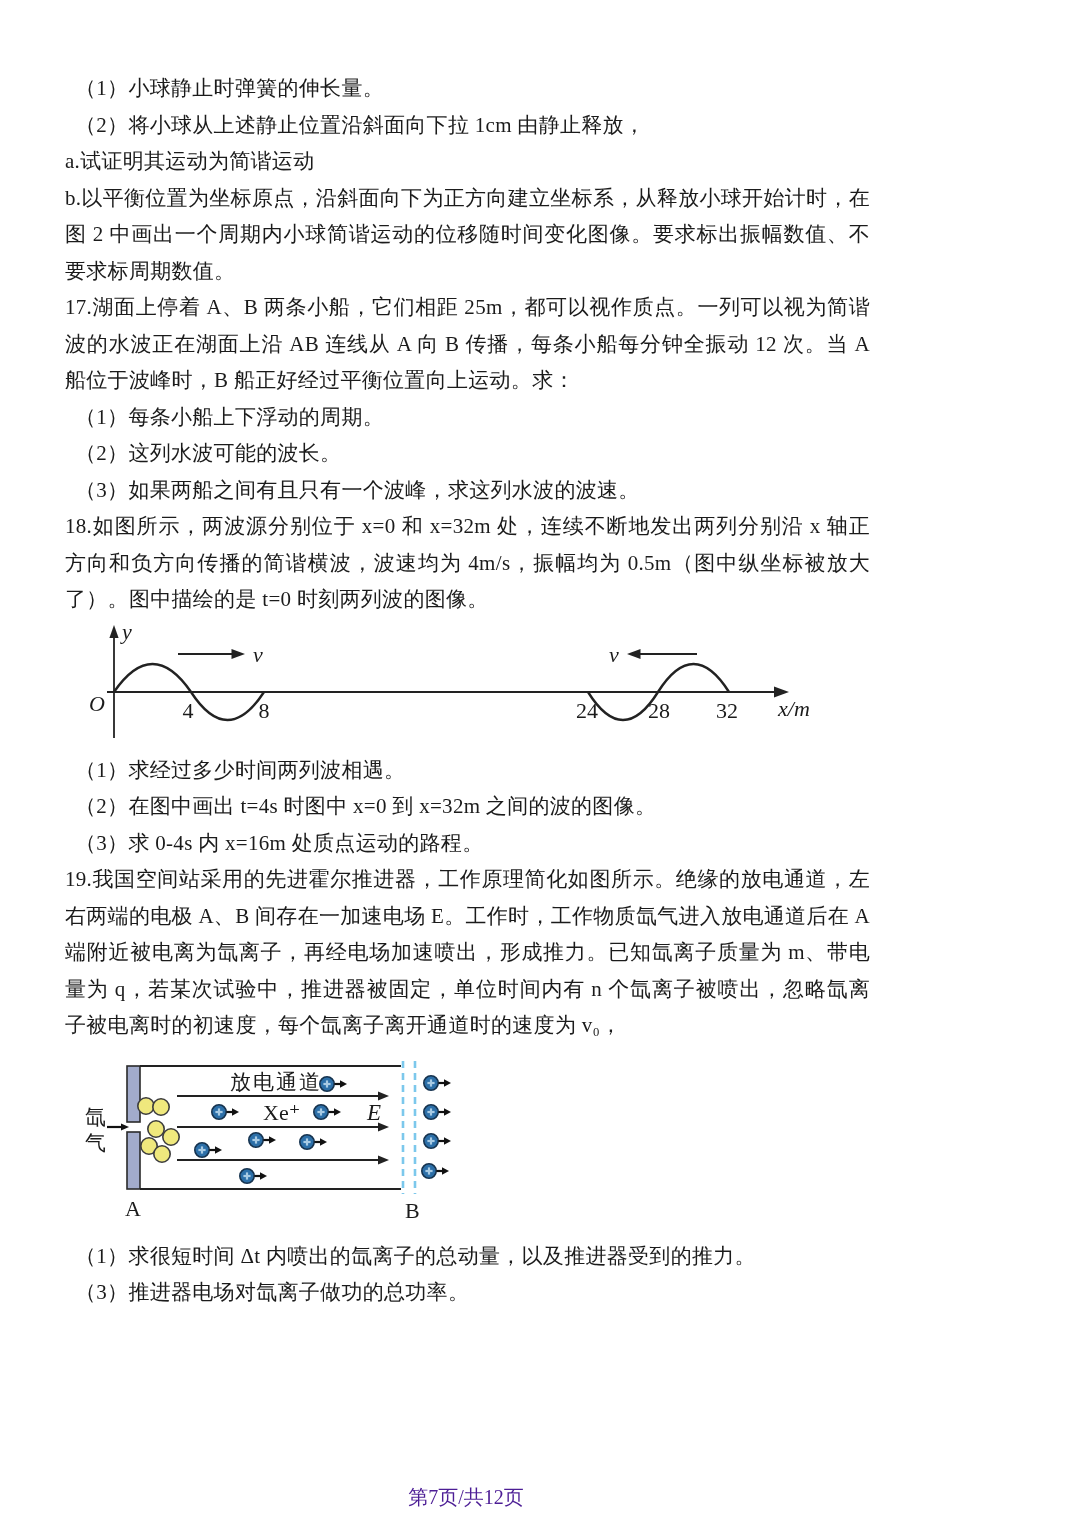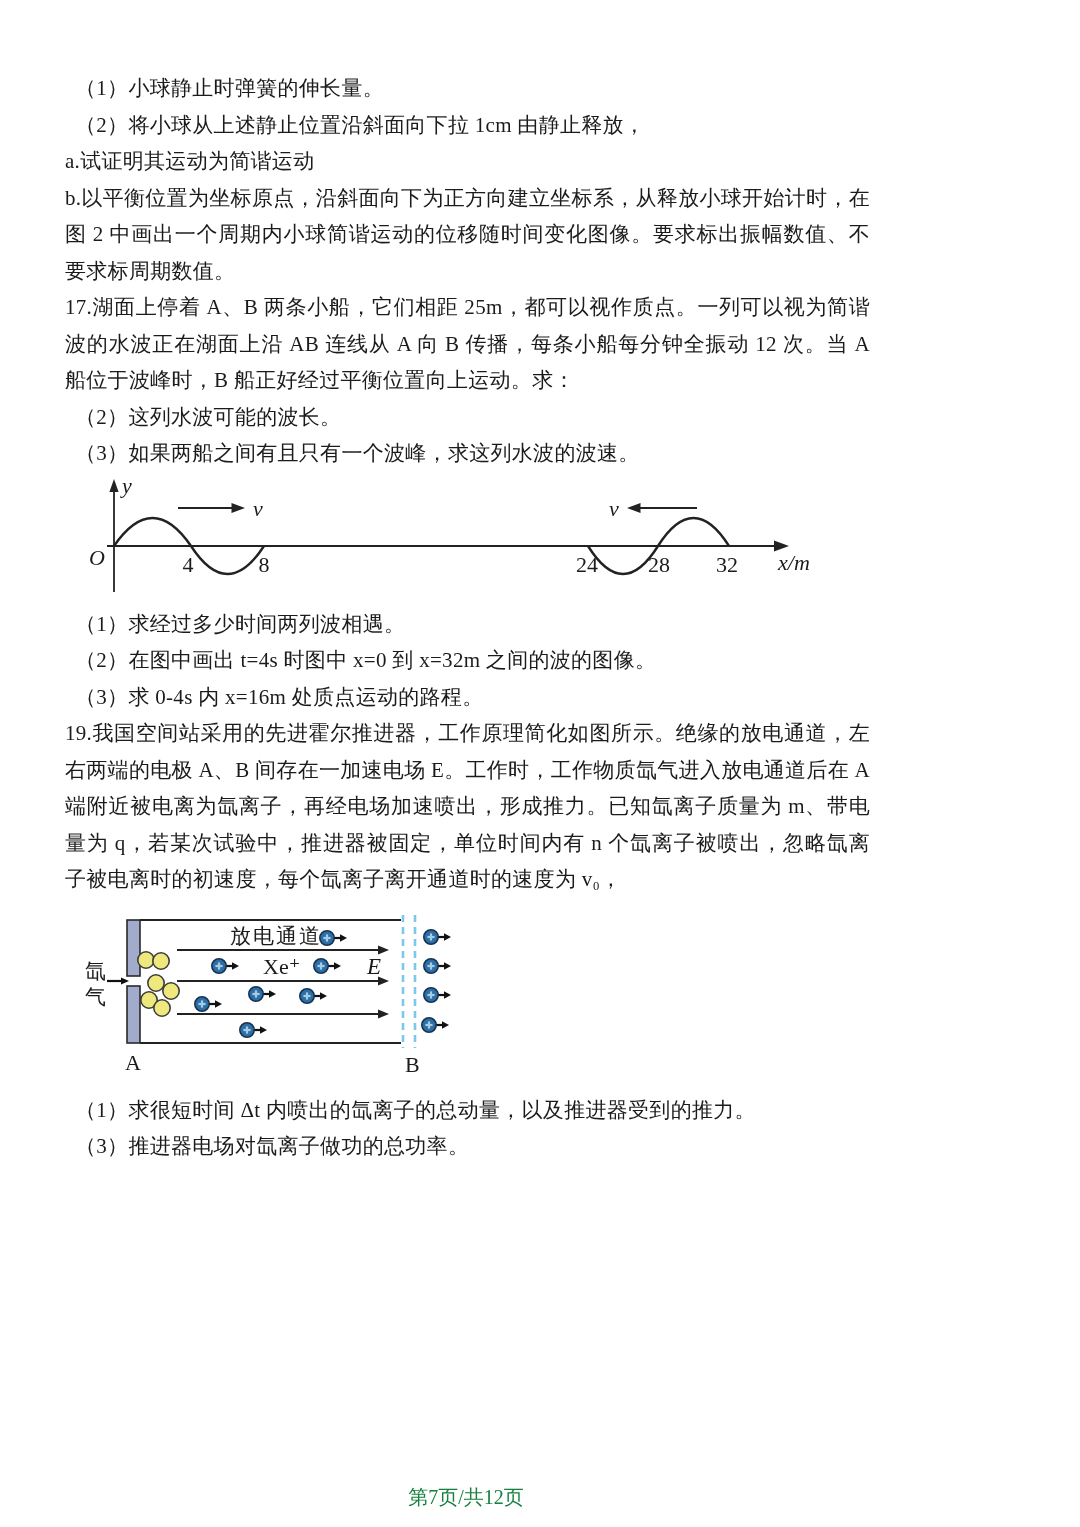--- a/index.html
+++ b/index.html
@@ -21,38 +21,40 @@
     letter-spacing:0.3px;
   }
   p.item{padding-left:10px;}
   .fig{position:relative;}
   .fig-wave{margin:4px 0 2px 16px;}
   .fig-thruster{margin:12px 0 8px 14px;}
   svg text{font-family:"Liberation Serif","DejaVu Serif",serif;fill:#1b1b1b;}
   .it{font-style:italic;}
   .footer{
     position:absolute;left:0;right:0;top:1484px;
-    text-align:center;font-size:20px;color:#15803d;
+    text-align:center;font-size:20px;color:#4c1d95;
   }
 </style>
 </head>
 <body>
 
 <div class="page">
   <div class="content">
 
     <p class="line item">（1）小球静止时弹簧的伸长量。</p>
     <p class="line item">（2）将小球从上述静止位置沿斜面向下拉 1cm 由静止释放，</p>
     <p class="line">a.试证明其运动为简谐运动</p>
     <p class="line">b.以平衡位置为坐标原点，沿斜面向下为正方向建立坐标系，从释放小球开始计时，在图 2 中画出一个周期内小球简谐运动的位移随时间变化图像。要求标出振幅数值、不要求标周期数值。</p>
 
     <p class="line">17.湖面上停着 A、B 两条小船，它们相距 25m，都可以视作质点。一列可以视为简谐波的水波正在湖面上沿 AB 连线从 A 向 B 传播，每条小船每分钟全振动 12 次。当 A 船位于波峰时，B 船正好经过平衡位置向上运动。求：</p>
+    <p class="line item">（1）每条小船上下浮动的周期。</p>
     <p class="line item">（2）这列水波可能的波长。</p>
     <p class="line item">（3）如果两船之间有且只有一个波峰，求这列水波的波速。</p>
 
+    <p class="line">18.如图所示，两波源分别位于 x=0 和 x=32m 处，连续不断地发出两列分别沿 x 轴正方向和负方向传播的简谐横波，波速均为 4m/s，振幅均为 0.5m（图中纵坐标被放大了）。图中描绘的是 t=0 时刻两列波的图像。</p>
 
     <div class="fig fig-wave">
       <svg width="730" height="124" viewBox="0 0 730 124">
 
         <line x1="33" y1="116" x2="33" y2="13" stroke="#222" stroke-width="1.8"></line>
         <polygon points="33,3 28.4,16 37.6,16" fill="#222"></polygon>
 
         <line x1="26" y1="70" x2="696" y2="70" stroke="#222" stroke-width="1.8"></line>
         <polygon points="708,70 693,64.6 693,75.4" fill="#222"></polygon>
 

